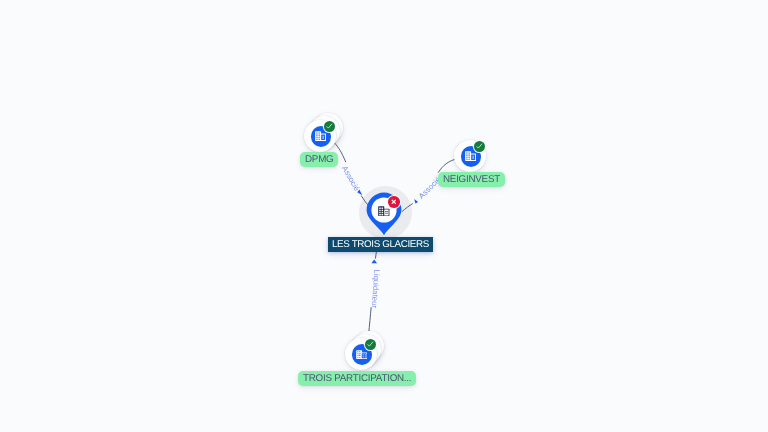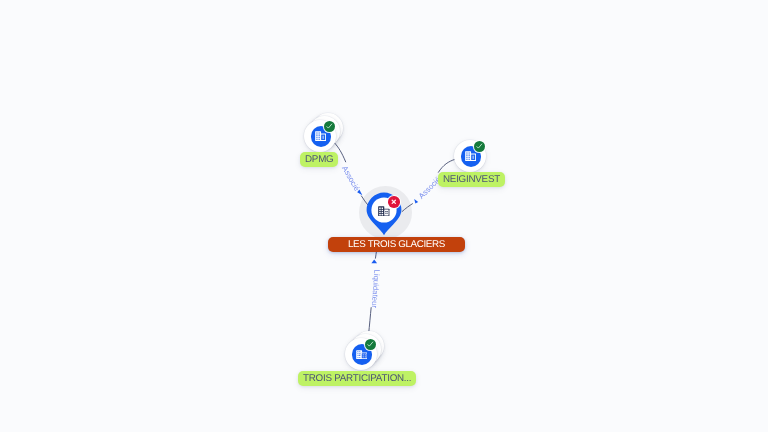--- a/index.html
+++ b/index.html
@@ -4,25 +4,25 @@
 <title>Company relationship graph</title>
 <style>
 html,body{margin:0;padding:0;}
 body{width:768px;height:432px;overflow:hidden;background:#fafbfd;
      font-family:"Liberation Sans",sans-serif;text-rendering:geometricPrecision;}
 .canvas{position:relative;width:768px;height:432px;background:#fafbfd;}
 svg.edges{position:absolute;left:0;top:0;width:768px;height:432px;pointer-events:none;}
 .node{position:absolute;}
 
 
-.chip{position:absolute;background:#bef264;border-radius:5px;color:#4d5675;
+.chip{position:absolute;background:#86efac;border-radius:5px;color:#4d5675;
       font-size:9.8px;line-height:15px;white-space:nowrap;padding:0 5px;height:14.5px;
       letter-spacing:-0.24px;display:flex;align-items:center;
       box-shadow:0 1px 3px rgba(40,50,90,.10), 0 2px 7px rgba(40,50,90,.07);}
-.chip.main{background:#c2410c;color:#fff;border-radius:5px;letter-spacing:-0.35px;padding:0 20px;
+.chip.main{background:#0c4a6e;color:#fff;border-radius:0;letter-spacing:-0.35px;padding:0 4px;
       box-shadow:0 1px 3px rgba(20,60,160,.22), 0 2px 7px rgba(20,60,160,.14);}
 
 
 .sdisc{position:absolute;border-radius:50%;background:#fff;
       box-shadow:0 0 0 0.6px rgba(40,50,90,.055), 0 1px 3px rgba(40,50,90,.10), 0 2px 7px rgba(40,50,90,.07);}
 .icocirc{position:absolute;border-radius:50%;background:#1560f0;
       display:flex;align-items:center;justify-content:center;}
 
 
 .badge{position:absolute;border-radius:50%;display:flex;align-items:center;justify-content:center;}

